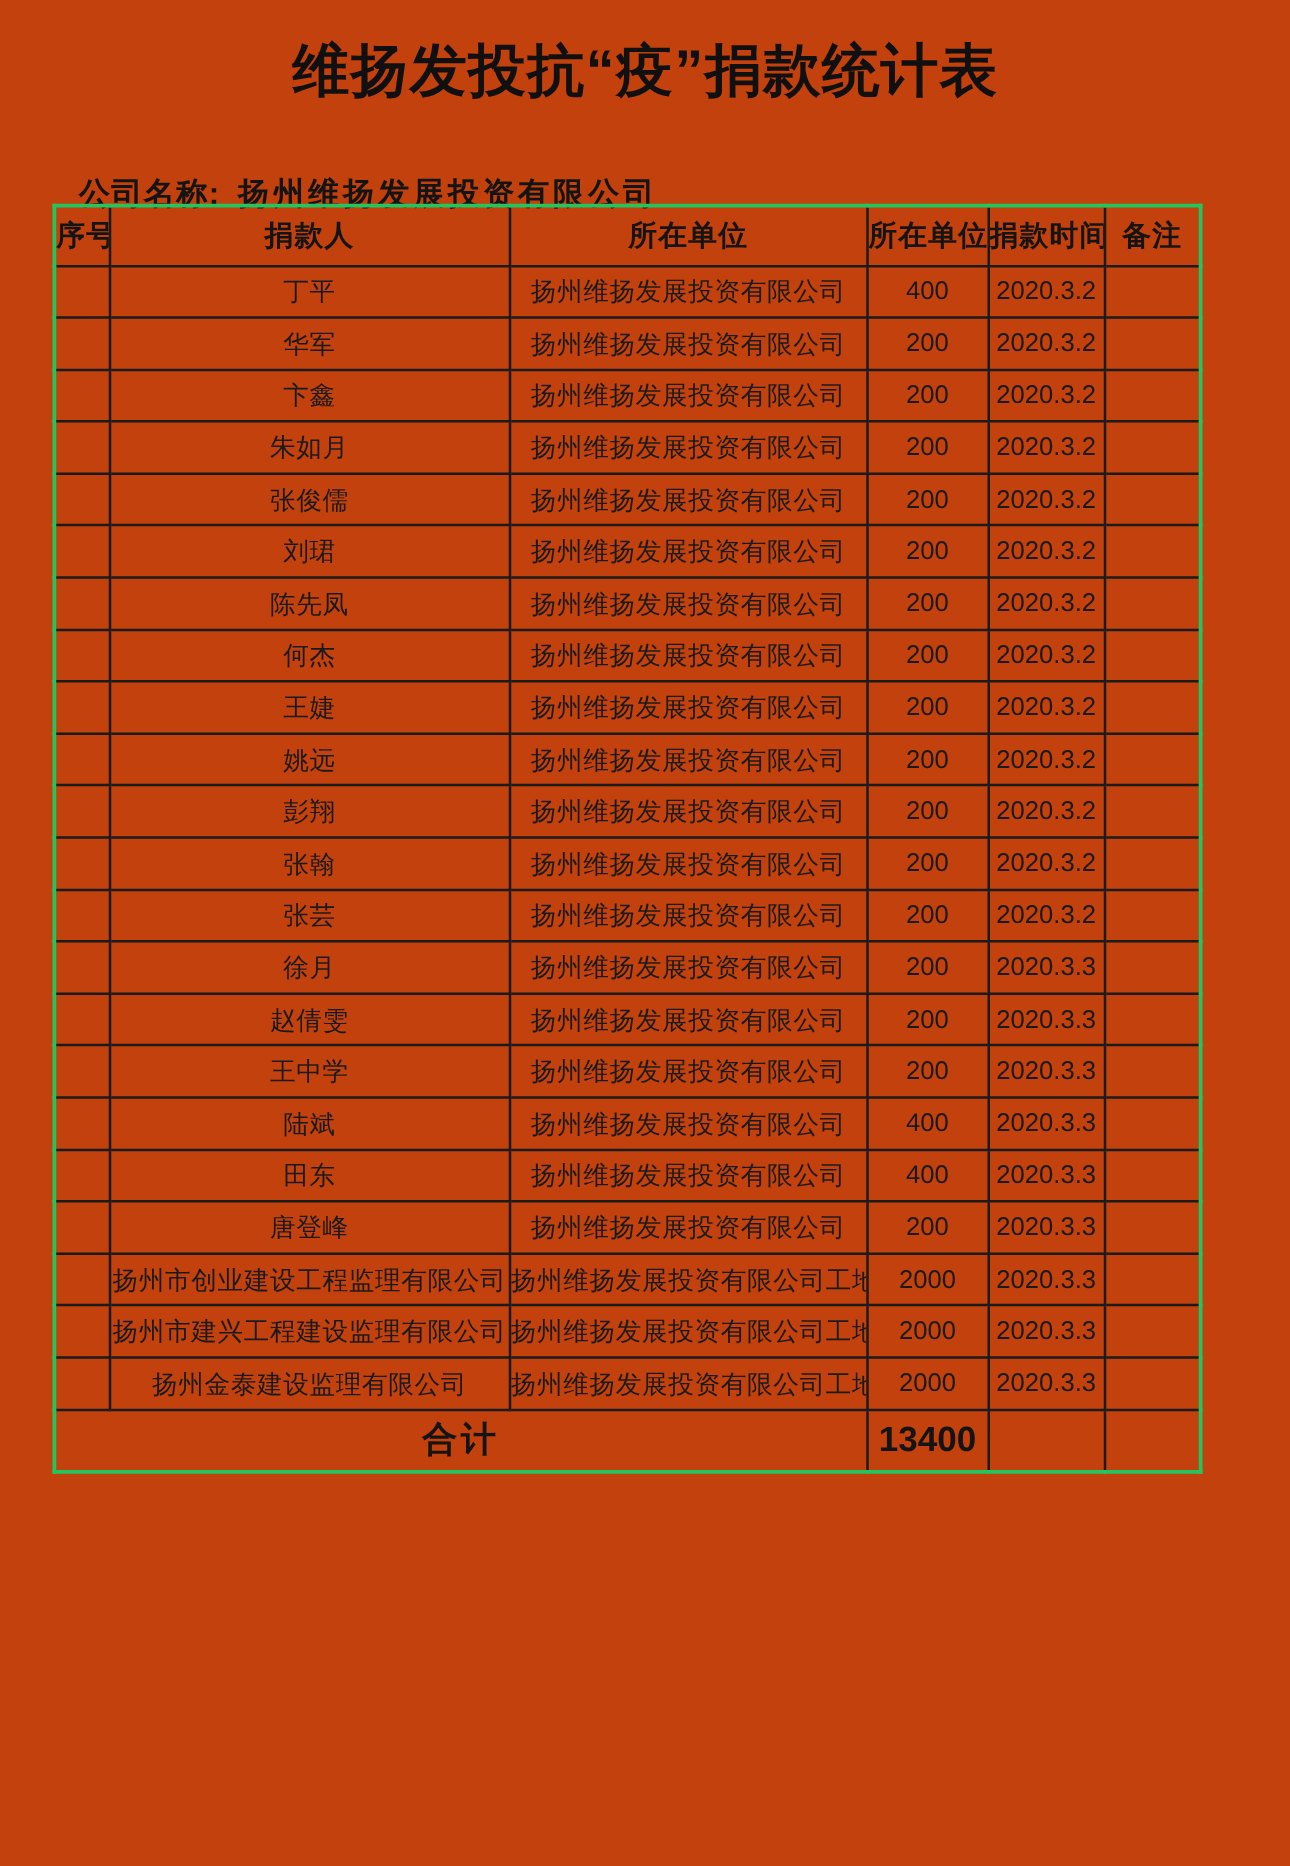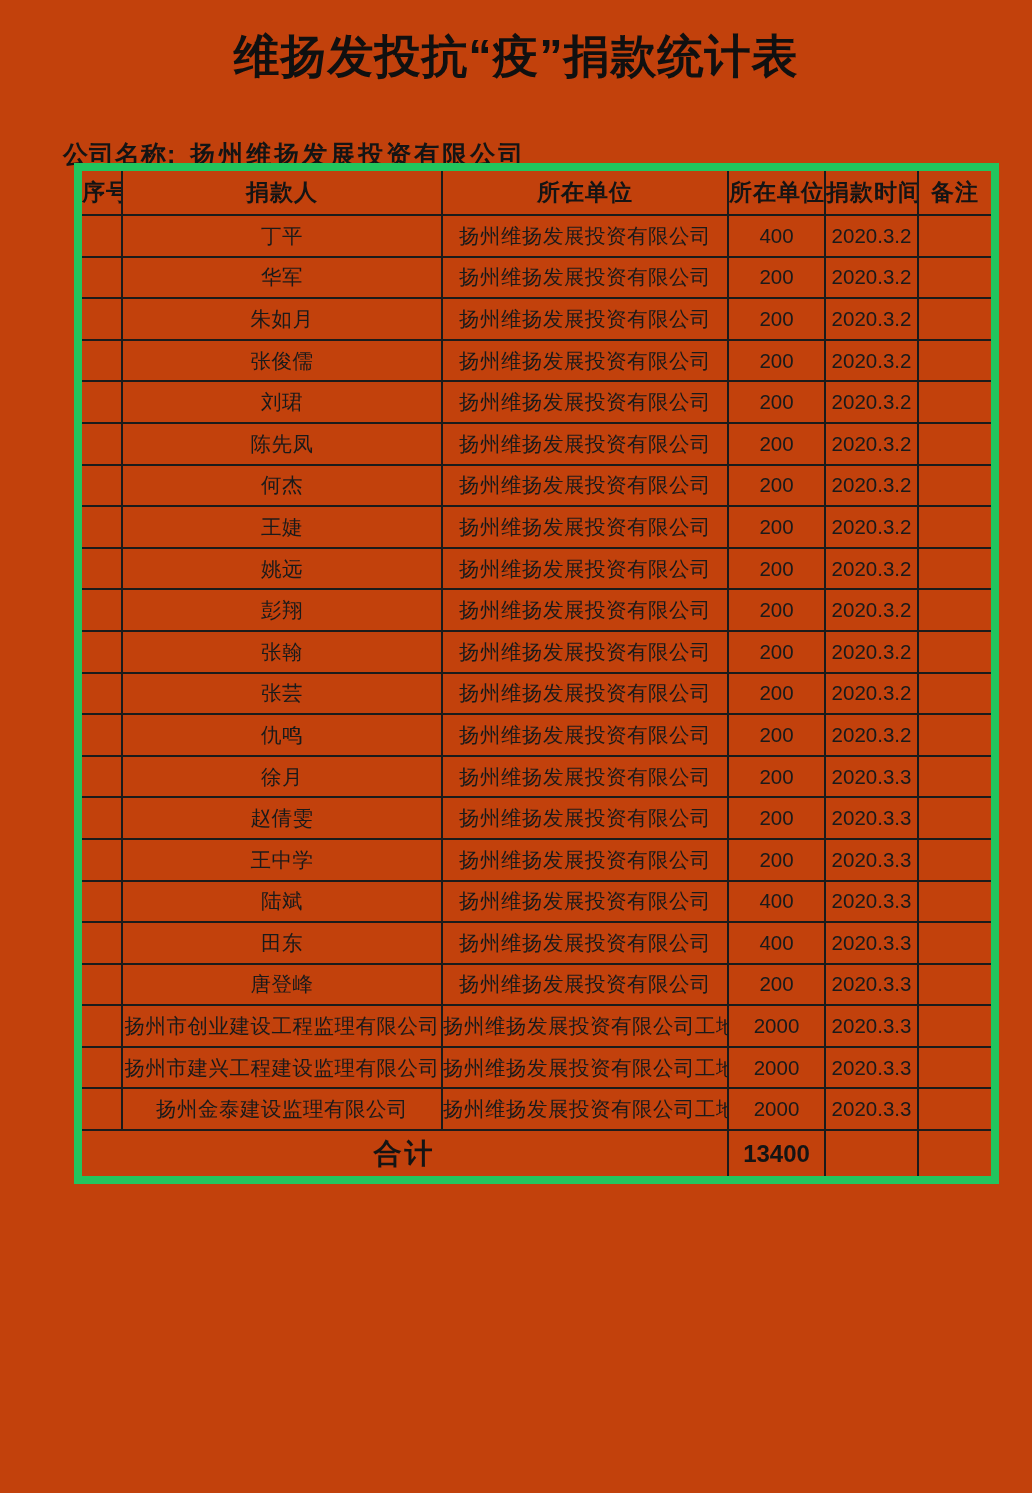--- a/index.html
+++ b/index.html
@@ -37,27 +37,27 @@
     letter-spacing: 1px;
     white-space: nowrap;
     margin-top: 16px;
   }
   .company-line .company-name {
     margin-left: 14px;
     letter-spacing: 3px;
   }
   table.donation-table {
     position: absolute;
-    left: 74px;
+    left: 42px;
     top: 163px;
     width: 917px;
     border-collapse: collapse;
     table-layout: fixed;
     text-align: center;
-    border: 8px solid #22c55e;
+    border: 3px solid #22c55e;
   }
   .donation-table th,
   .donation-table td {
     border: 2px solid #1b1b1b;
     padding: 0;
     overflow: hidden;
     white-space: nowrap;
     vertical-align: middle;
   }
   .donation-table thead tr { height: 48px; }
@@ -75,21 +75,21 @@
   .donation-table tbody td.cell-unit {
     letter-spacing: 0.5px;
   }
   .donation-table tfoot tr { height: 50px; }
   .donation-table tfoot .total-label {
     font-size: 28px;
     font-weight: bold;
     letter-spacing: 3px;
   }
   .donation-table tfoot .total-amount {
-    font-size: 24px;
+    font-size: 28px;
     font-weight: bold;
   }
 </style>
 </head>
 <body>
 
 <div class="page">
 
   <h1 class="doc-title">维扬发投抗“疫”捐款统计表</h1>
 
@@ -128,20 +128,28 @@
         <tr>
           <td class="cell-index"></td>
           <td class="cell-donor">华军</td>
           <td class="cell-unit">扬州维扬发展投资有限公司</td>
           <td class="cell-amount">200</td>
           <td class="cell-date">2020.3.2</td>
           <td class="cell-note"></td>
         </tr>
         <tr>
           <td class="cell-index"></td>
+          <td class="cell-donor">卞鑫</td>
+          <td class="cell-unit">扬州维扬发展投资有限公司</td>
+          <td class="cell-amount">200</td>
+          <td class="cell-date">2020.3.2</td>
+          <td class="cell-note"></td>
+        </tr>
+        <tr>
+          <td class="cell-index"></td>
           <td class="cell-donor">朱如月</td>
           <td class="cell-unit">扬州维扬发展投资有限公司</td>
           <td class="cell-amount">200</td>
           <td class="cell-date">2020.3.2</td>
           <td class="cell-note"></td>
         </tr>
         <tr>
           <td class="cell-index"></td>
           <td class="cell-donor">张俊儒</td>
           <td class="cell-unit">扬州维扬发展投资有限公司</td>
@@ -201,28 +209,20 @@
           <td class="cell-index"></td>
           <td class="cell-donor">张翰</td>
           <td class="cell-unit">扬州维扬发展投资有限公司</td>
           <td class="cell-amount">200</td>
           <td class="cell-date">2020.3.2</td>
           <td class="cell-note"></td>
         </tr>
         <tr>
           <td class="cell-index"></td>
           <td class="cell-donor">张芸</td>
-          <td class="cell-unit">扬州维扬发展投资有限公司</td>
-          <td class="cell-amount">200</td>
-          <td class="cell-date">2020.3.2</td>
-          <td class="cell-note"></td>
-        </tr>
-        <tr>
-          <td class="cell-index"></td>
-          <td class="cell-donor">仇鸣</td>
           <td class="cell-unit">扬州维扬发展投资有限公司</td>
           <td class="cell-amount">200</td>
           <td class="cell-date">2020.3.2</td>
           <td class="cell-note"></td>
         </tr>
         <tr>
           <td class="cell-index"></td>
           <td class="cell-donor">徐月</td>
           <td class="cell-unit">扬州维扬发展投资有限公司</td>
           <td class="cell-amount">200</td>

